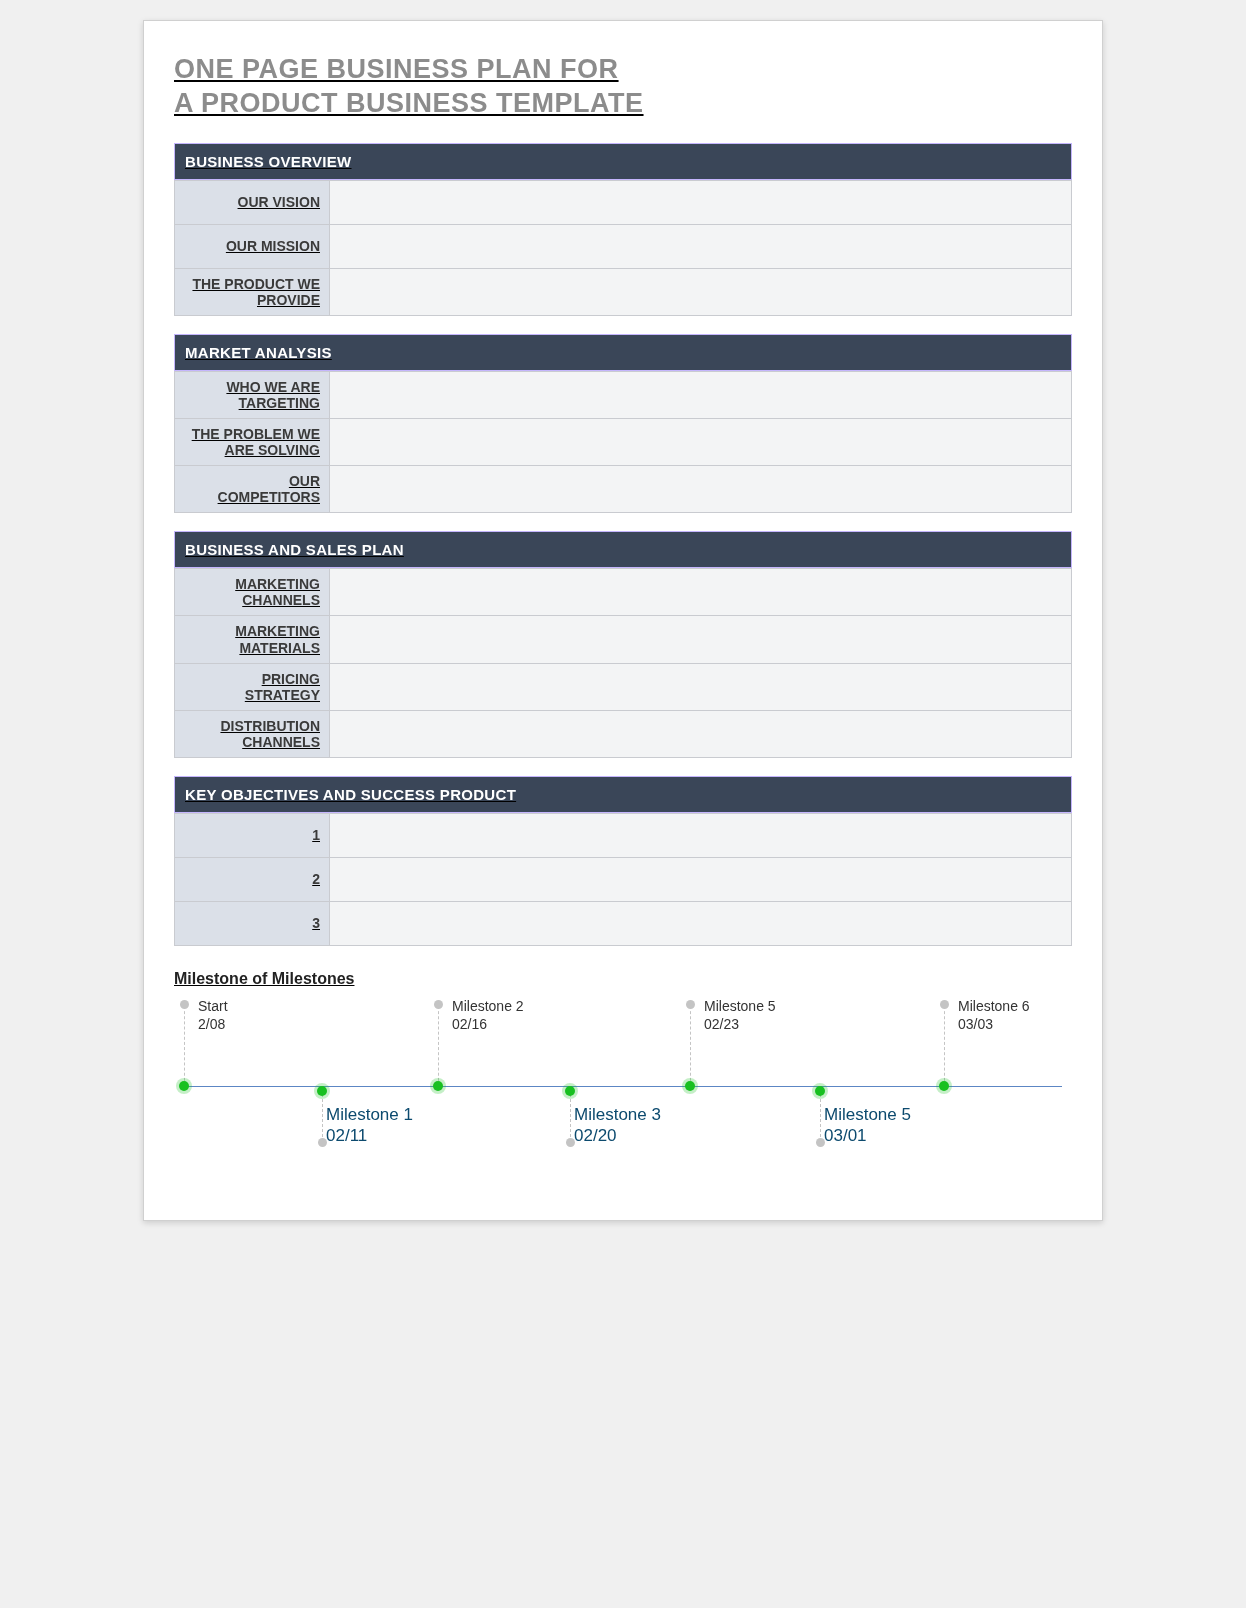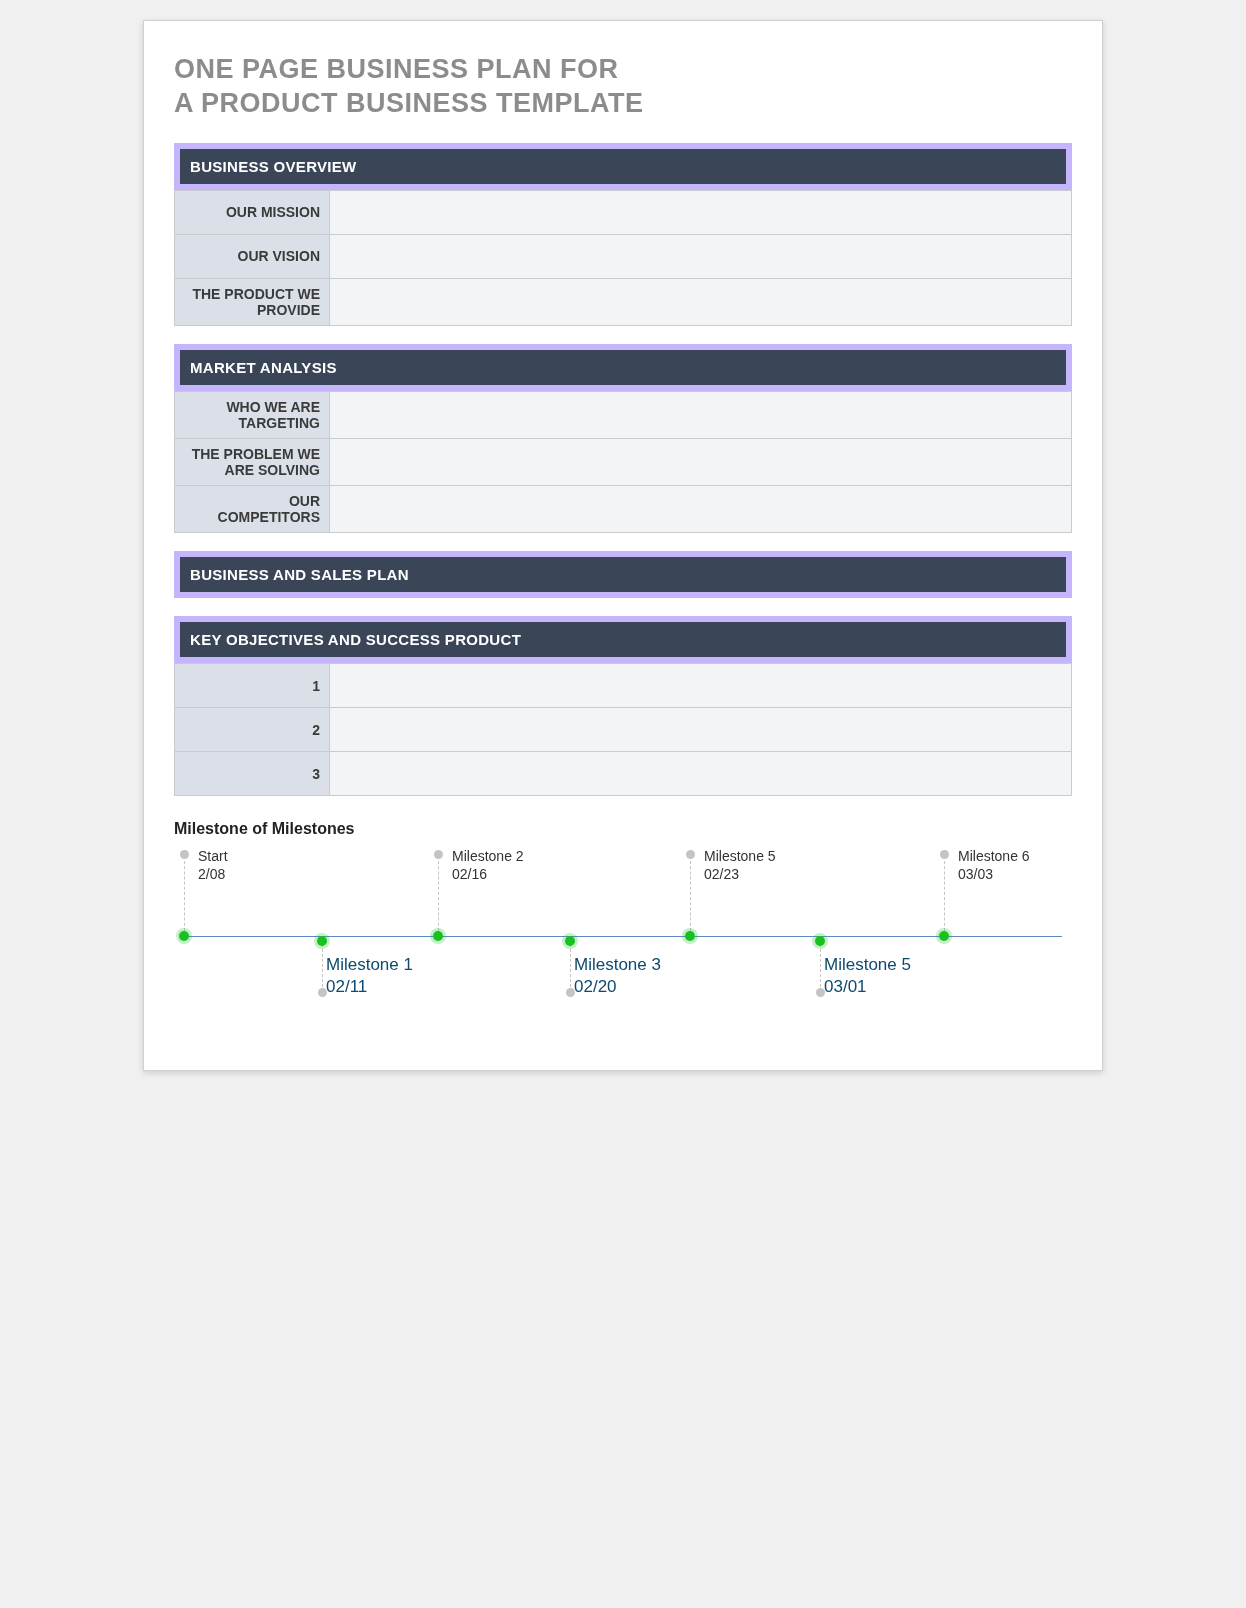--- a/index.html
+++ b/index.html
@@ -8,38 +8,39 @@
     background: #f0f0f0;
     padding: 20px;
   }
   .page {
     width: 960px;
     margin: 0 auto;
     background: #fff;
     border: 1px solid #d0d0d0;
     box-shadow: 0 2px 6px rgba(0,0,0,0.15);
     padding: 32px 30px 40px 30px;
+    text-decoration: underline;
   }
   .page-title {
     font-size: 27px;
     font-weight: bold;
     color: #8c8c8c;
     letter-spacing: 0.5px;
     line-height: 1.25;
     margin-bottom: 22px;
   }
   .section { margin-bottom: 18px; }
   .section-header {
     background: #3a4658;
     color: #fff;
     font-weight: bold;
     font-size: 15px;
     padding: 9px 10px;
     letter-spacing: 0.3px;
-    border: 6px solid #c4b5fd;
+    border: 1px solid #c4b5fd;
   }
   table.form-table {
     width: 100%;
     border-collapse: collapse;
   }
   table.form-table td {
     border: 1px solid #c9cbd0;
     padding: 7px 9px;
     vertical-align: middle;
   }
@@ -115,25 +116,25 @@
   <div class="page-title">
     <span>ONE PAGE BUSINESS PLAN FOR</span><br>
     <span>A PRODUCT BUSINESS TEMPLATE</span>
   </div>
 
   <div class="section">
     <div class="section-header">BUSINESS OVERVIEW</div>
     <table class="form-table">
       <tbody>
           <tr>
+        <td class="label-cell">OUR VISION</td>
+        <td class="value-cell"></td>
+      </tr>
+      <tr>
         <td class="label-cell">OUR MISSION</td>
-        <td class="value-cell"></td>
-      </tr>
-      <tr>
-        <td class="label-cell">OUR VISION</td>
         <td class="value-cell"></td>
       </tr>
       <tr>
         <td class="label-cell">THE PRODUCT WE PROVIDE</td>
         <td class="value-cell"></td>
       </tr>
     </tbody>
       </table>
   </div>
 
@@ -152,20 +153,40 @@
       <tr>
         <td class="label-cell">OUR COMPETITORS</td>
         <td class="value-cell"></td>
       </tr>
     </tbody>
       </table>
   </div>
 
   <div class="section">
     <div class="section-header">BUSINESS AND SALES PLAN</div>
+    <table class="form-table">
+      <tbody>
+          <tr>
+        <td class="label-cell">MARKETING CHANNELS</td>
+        <td class="value-cell"></td>
+      </tr>
+      <tr>
+        <td class="label-cell">MARKETING MATERIALS</td>
+        <td class="value-cell"></td>
+      </tr>
+      <tr>
+        <td class="label-cell">PRICING STRATEGY</td>
+        <td class="value-cell"></td>
+      </tr>
+      <tr>
+        <td class="label-cell">DISTRIBUTION CHANNELS</td>
+        <td class="value-cell"></td>
+      </tr>
+    </tbody>
+      </table>
   </div>
 
   <div class="section">
     <div class="section-header">KEY OBJECTIVES AND SUCCESS PRODUCT</div>
     <table class="form-table">
       <tbody>
       <tr>
         <td class="label-cell">1</td>
         <td class="value-cell"></td>
       </tr>

